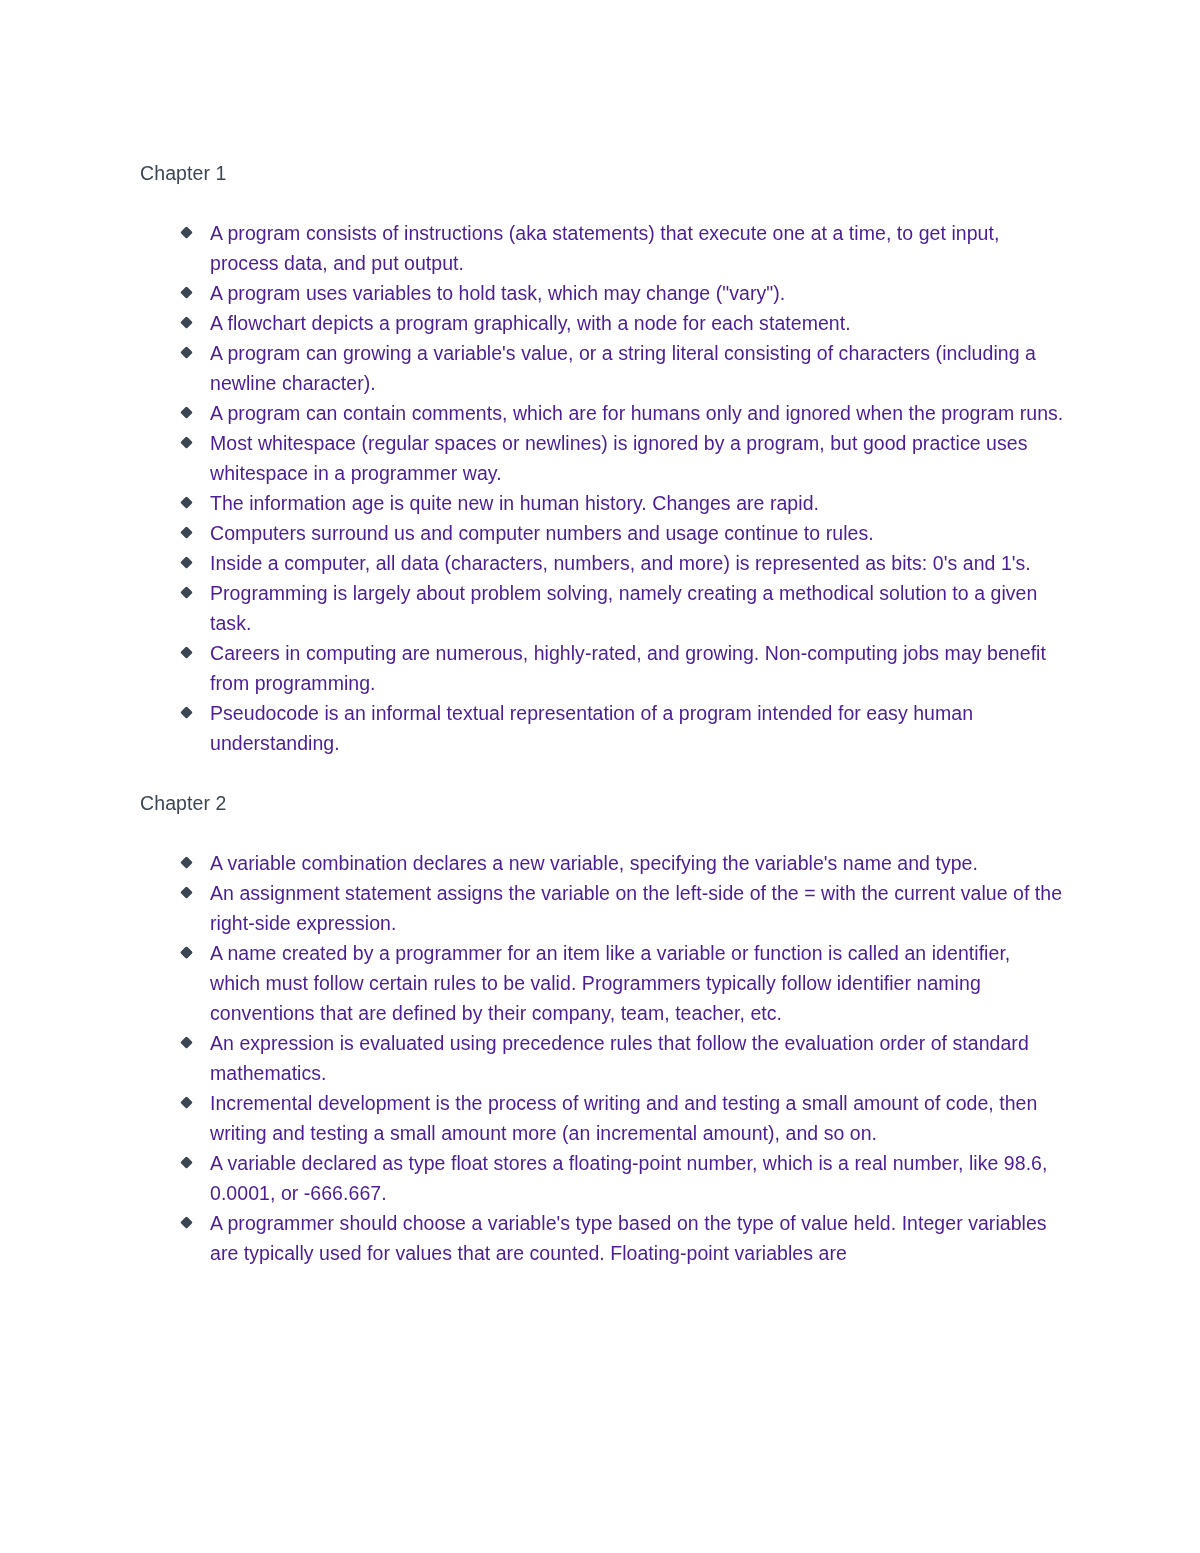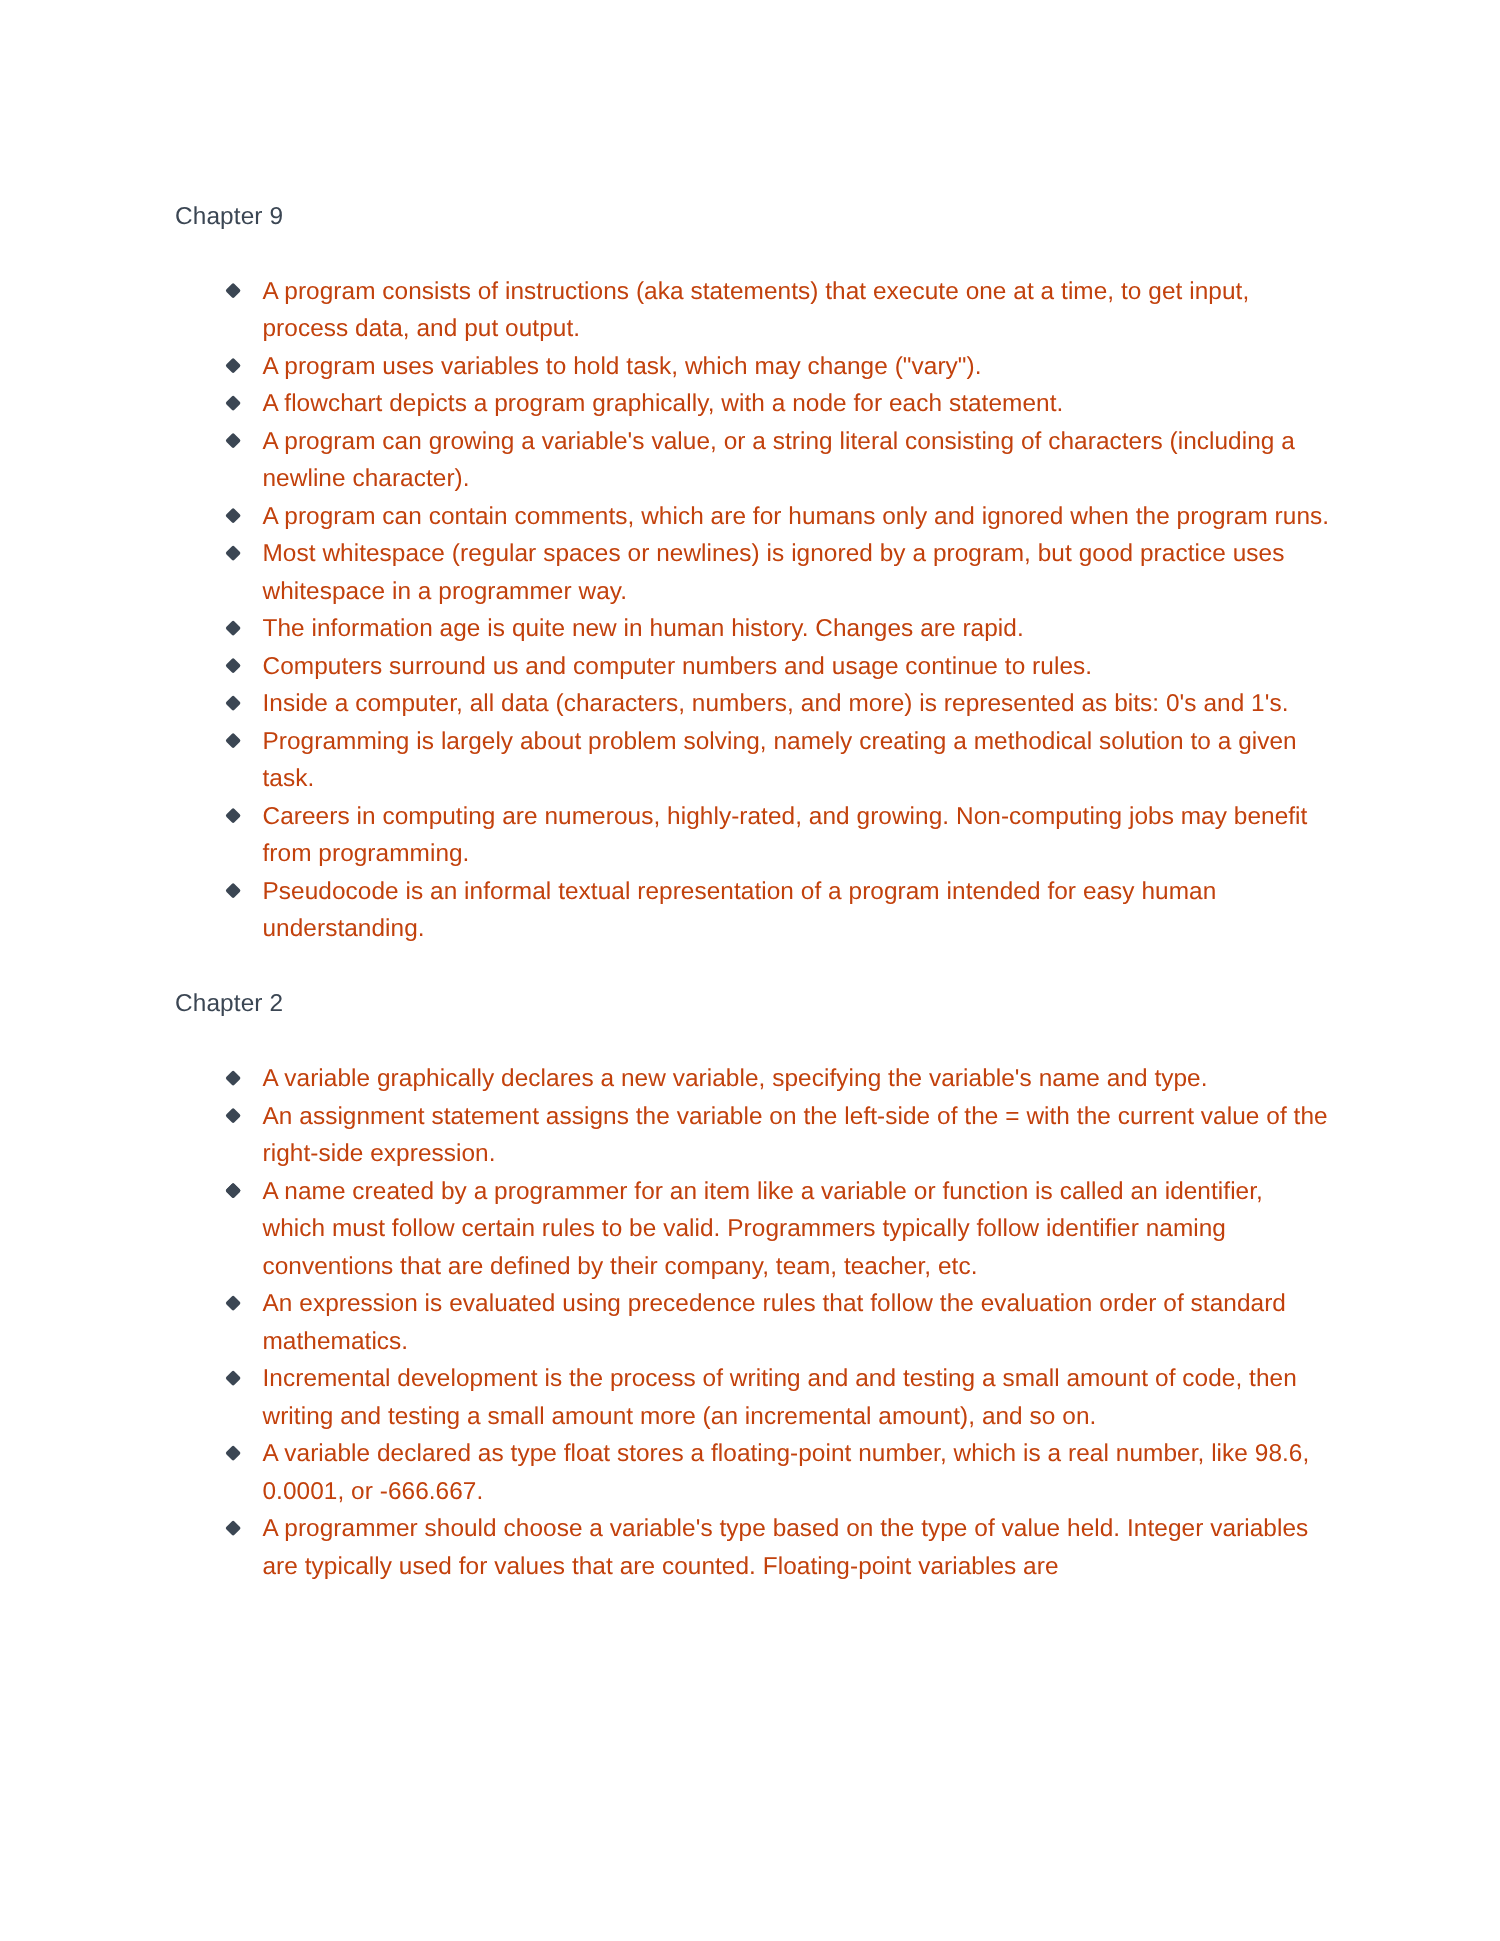--- a/index.html
+++ b/index.html
@@ -51,21 +51,21 @@
     list-style: none;
     margin: 0;
     padding: 0;
   }
 
   .bullet-item {
     position: relative;
     padding-left: 70px;
     font-size: 19.5px;
     line-height: 30px;
-    color: #c2410c;
+    color: #4c1d95;
     letter-spacing: 0.05px;
     margin: 0;
     text-align: left;
   }
 
   .bullet-marker {
     position: absolute;
     left: 42px;
     top: 10px;
     width: 9px;
@@ -80,21 +80,21 @@
   
   .gap-before-heading { height: 30px; }
 </style>
 </head>
 <body>
 
 <div class="page">
   <div class="content">
 
     <div class="chapter-block">
-      <div class="chapter-heading">Chapter 9</div>
+      <div class="chapter-heading">Chapter 1</div>
       <div class="gap-after-heading"></div>
       <ul class="bullet-list">
         <li class="bullet-item">
           <span class="bullet-marker"></span>
           <span>A program consists of instructions (aka statements) that execute one at a time, to get input, process data, and put output.</span>
         </li>
         <li class="bullet-item">
           <span class="bullet-marker"></span>
           <span>A program uses variables to hold task, which may change ("vary").</span>
         </li>
@@ -142,21 +142,21 @@
     </div>
 
     <div class="gap-before-heading"></div>
 
     <div class="chapter-block">
       <div class="chapter-heading">Chapter 2</div>
       <div class="gap-after-heading"></div>
       <ul class="bullet-list">
         <li class="bullet-item">
           <span class="bullet-marker"></span>
-          <span>A variable graphically declares a new variable, specifying the variable's name and type.</span>
+          <span>A variable combination declares a new variable, specifying the variable's name and type.</span>
         </li>
         <li class="bullet-item">
           <span class="bullet-marker"></span>
           <span>An assignment statement assigns the variable on the left-side of the = with the current value of the right-side expression.</span>
         </li>
         <li class="bullet-item">
           <span class="bullet-marker"></span>
         </li>
         <li class="bullet-item">
           <span class="bullet-marker"></span>

